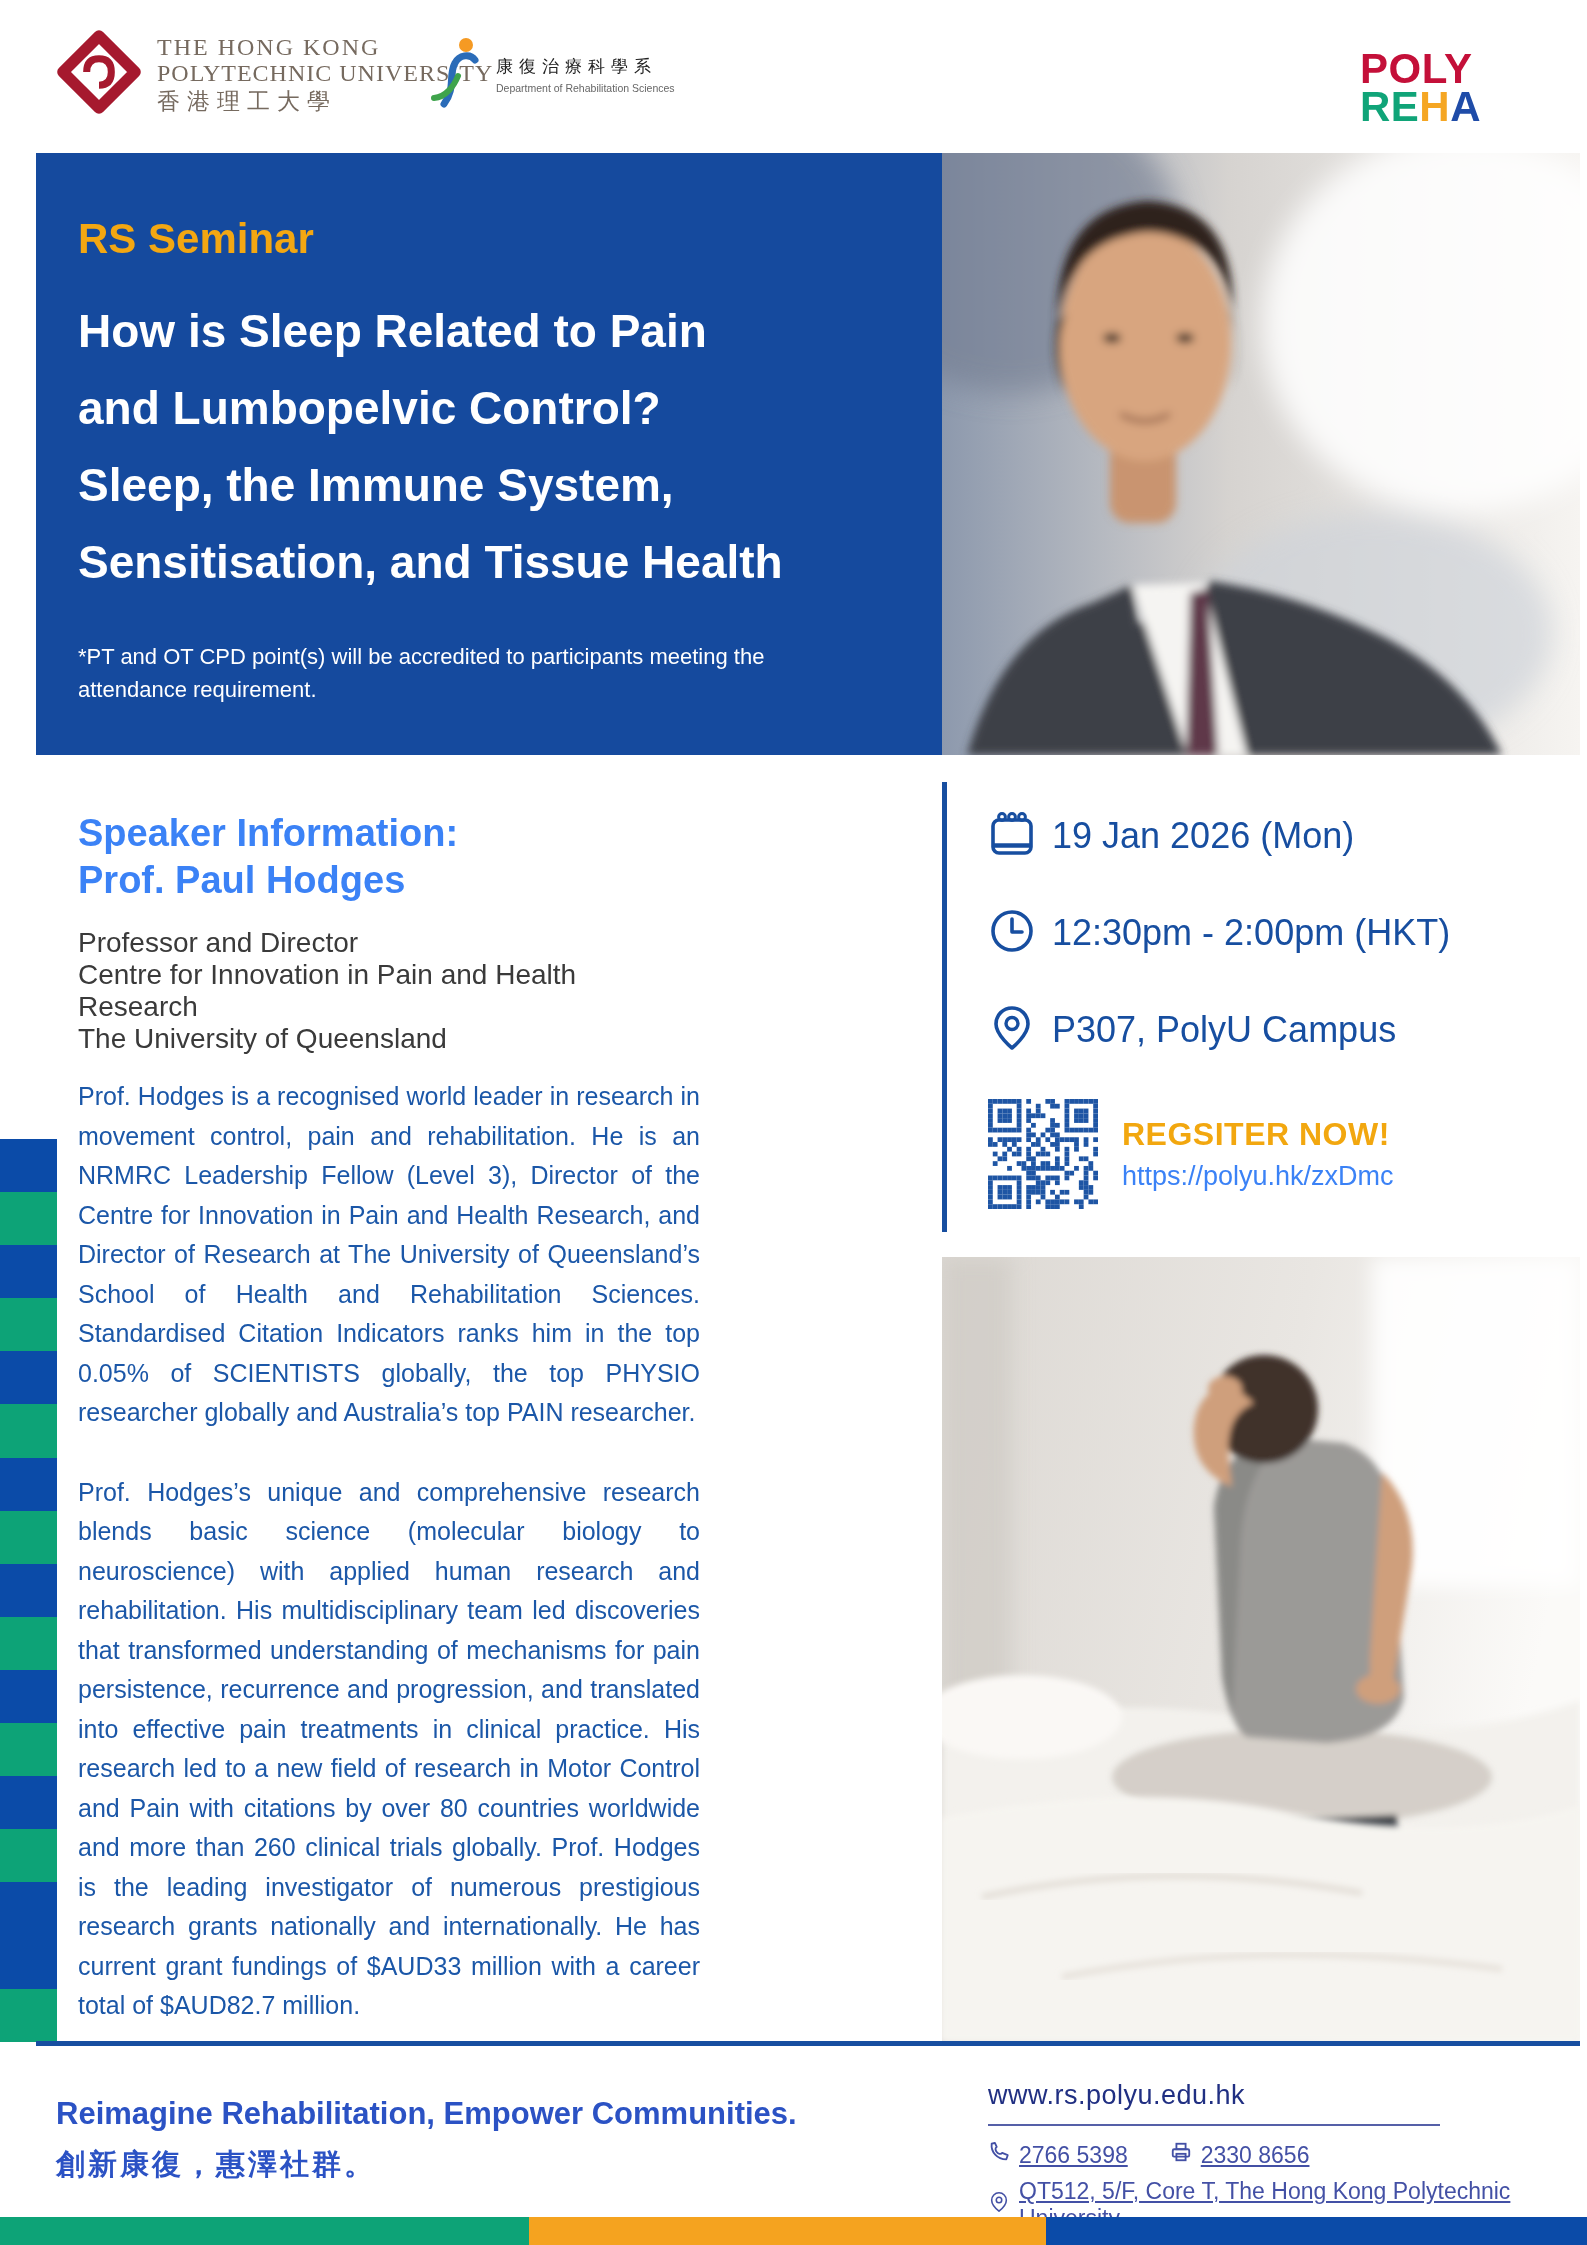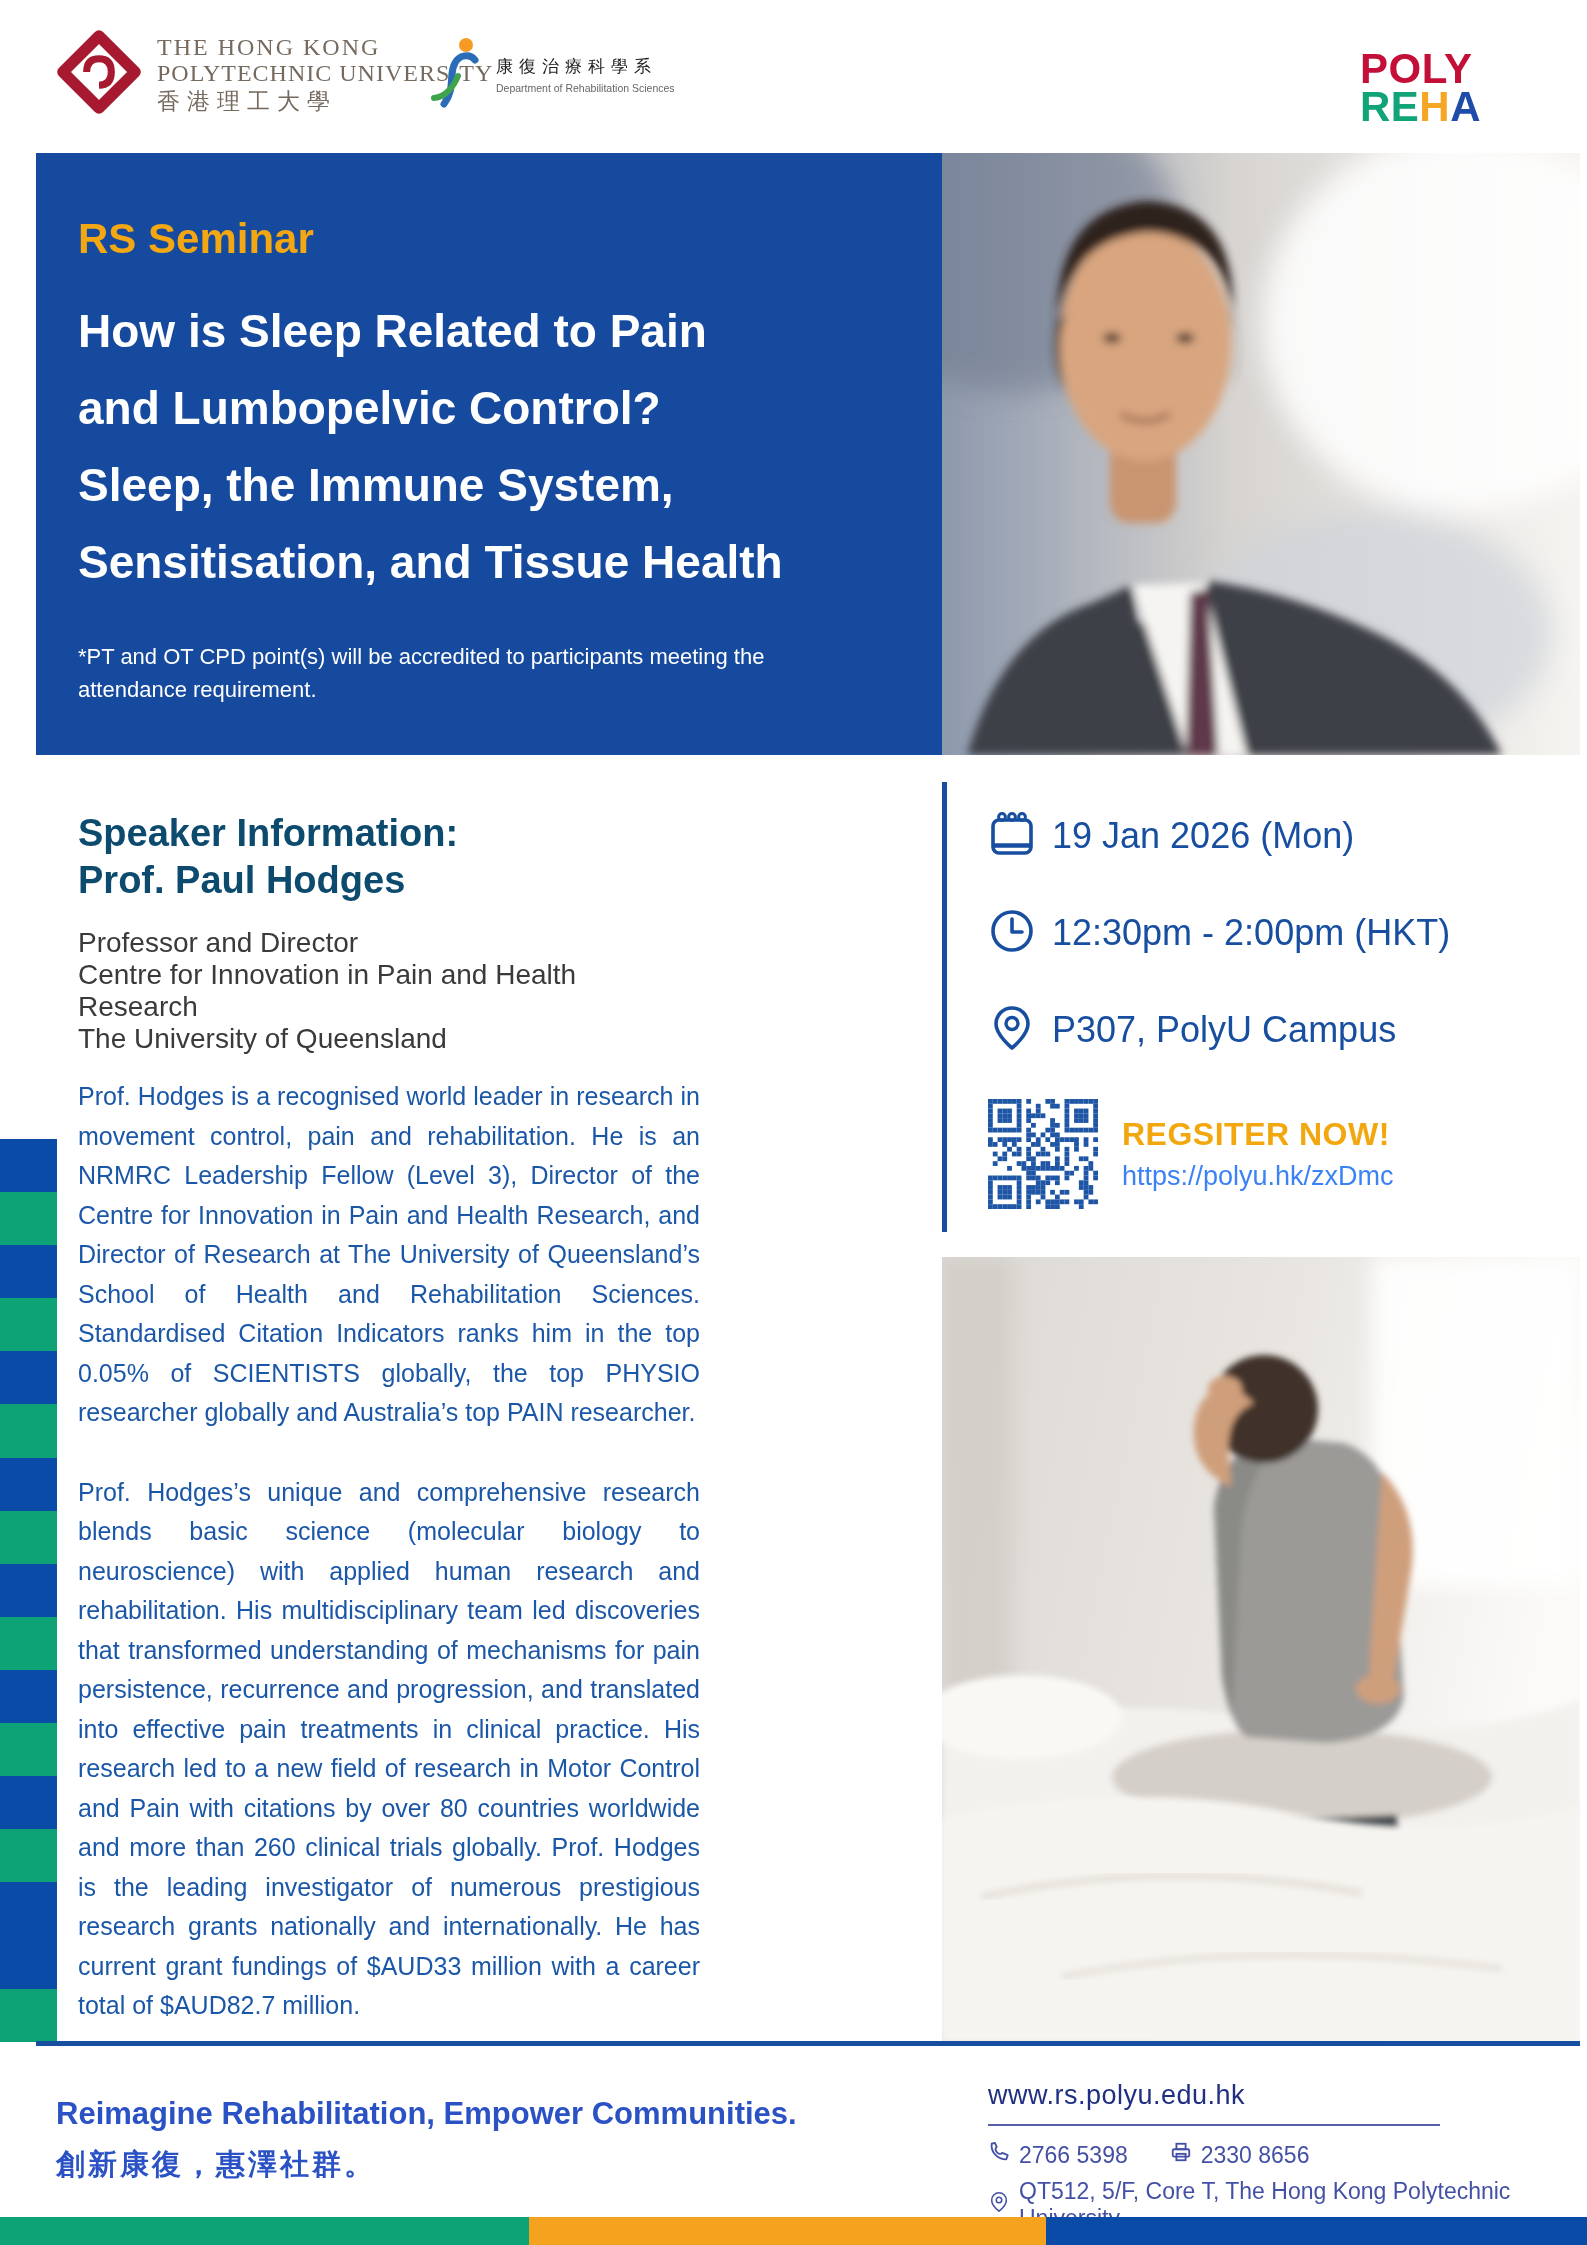--- a/index.html
+++ b/index.html
@@ -26,21 +26,21 @@
   .banner-title{position:absolute;left:42px;top:140px;font-size:46px;font-weight:bold;line-height:77px;white-space:nowrap;}
   .cpd-note{position:absolute;left:42px;top:487px;width:690px;font-size:22px;line-height:33px;color:#fff;}
 
   
   .photo-top{position:absolute;left:942px;top:153px;width:638px;height:602px;overflow:hidden;}
   .photo-bottom{position:absolute;left:942px;top:1257px;width:638px;height:784px;overflow:hidden;}
   .photo-top svg,.photo-bottom svg{display:block;}
 
   
   .speaker-col{position:absolute;left:78px;top:810px;width:622px;}
-  .speaker-h{font-size:38px;font-weight:bold;color:#0c4a6e;line-height:47px;}
+  .speaker-h{font-size:38px;font-weight:bold;color:#3b82f6;line-height:47px;}
   .speaker-titles{margin-top:23px;font-size:28px;color:#3a3a3a;line-height:32px;}
   .bio{margin:22px 0 0 0;font-size:25px;line-height:39.5px;color:#1B57A8;text-align:justify;}
   .bio.second{margin-top:40px;}
 
   
   .event-panel{position:absolute;left:942px;top:782px;width:638px;height:450px;
                border-left:5px solid #174EA0;box-sizing:border-box;padding:28px 0 0 41px;}
   .info-row{display:flex;align-items:center;gap:16px;margin-bottom:45px;}
   .info-row svg{flex:0 0 auto;}
   .info-text{font-size:36px;font-weight:normal;color:#174EA0;white-space:nowrap;}
@@ -63,21 +63,21 @@
 
   
   .tagline{position:absolute;left:56px;top:2096px;color:#2B52C4;}
   .tag-en{font-size:31px;font-weight:bold;}
   .tag-zh{font-size:29px;font-weight:bold;margin-top:13px;letter-spacing:3px;}
 
   .contact{position:absolute;left:988px;top:2080px;width:560px;color:#4350A5;}
   .website{font-size:27px;color:#202F82;letter-spacing:0.5px;}
   .contact-rule{margin-top:13px;width:452px;height:2px;background:#5560a8;}
   .contact-row{display:flex;align-items:center;margin-top:15px;font-size:23px;}
-  .contact-row .grp{display:flex;align-items:center;gap:9px;}
+  .contact-row .grp{display:flex;align-items:center;gap:9px;text-decoration:underline;}
   .contact-row .grp + .grp{margin-left:42px;}
   .addr-row{margin-top:9px;}
   .addr-row .grp{gap:9px;}
 </style>
 </head>
 <body>
 
 <div class="page">
 
   <div class="polyu-logo">

